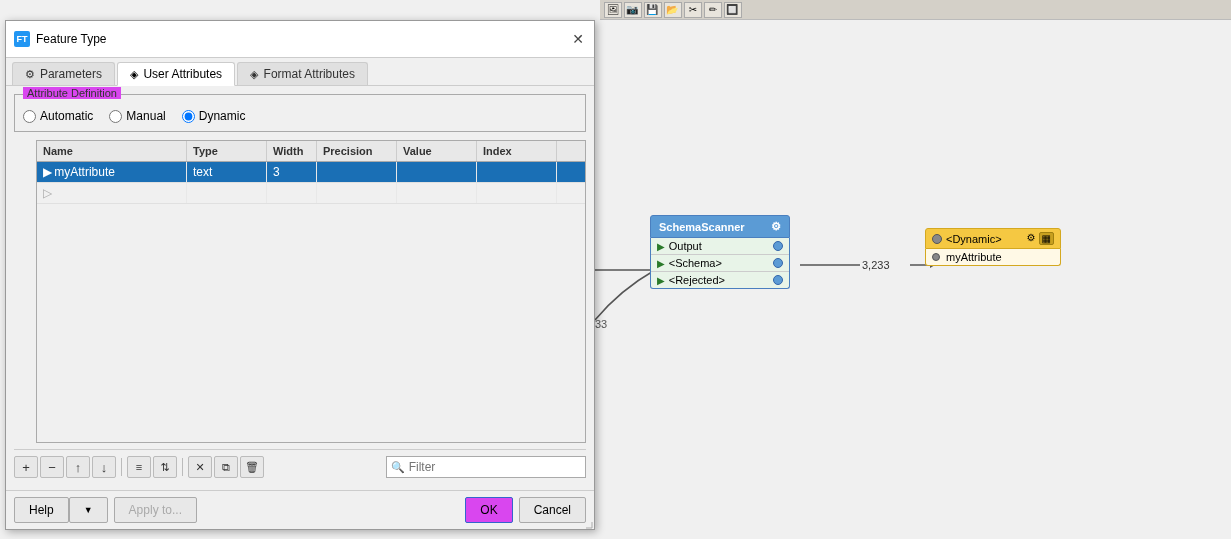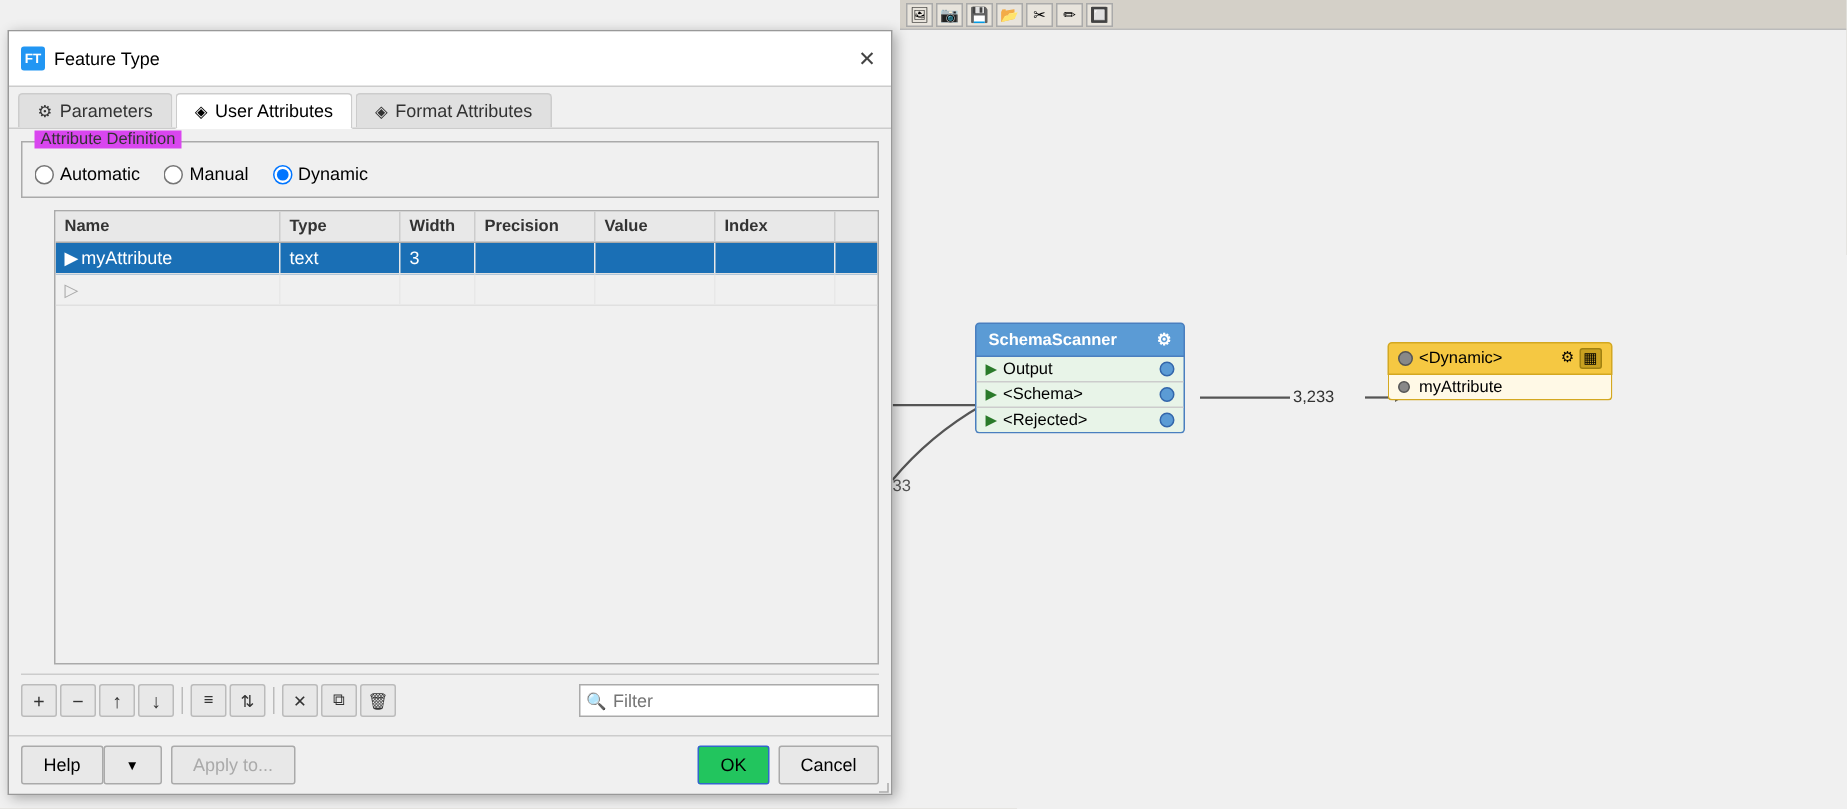--- a/index.html
+++ b/index.html
@@ -292,21 +292,21 @@
       padding: 0 14px;
       border: 1px solid #aaa;
       background: #e8e8e8;
       cursor: pointer;
       font-size: 12px;
       border-radius: 2px;
       color: #000;
     }
 
     .btn-primary {
-      background: #22c55e;
+      background: #d946ef;
       border: 1px solid #3366cc;
       color: #000;
     }
 
     .btn-dropdown {
       display: flex;
       align-items: center;
       gap: 2px;
     }
 
@@ -374,21 +374,21 @@
       border-radius: 50%;
       border: 1px solid #3366aa;
       margin-left: auto;
     }
 
     
     .dynamic-node {
       position: absolute;
       top: 228px;
       left: 925px;
-      width: 150px;
+      width: 136px;
     }
 
     .dynamic-node-header {
       background: #f5c842;
       border: 1px solid #d4a820;
       padding: 3px 6px;
       display: flex;
       align-items: center;
       justify-content: space-between;
       border-radius: 3px 3px 0 0;

